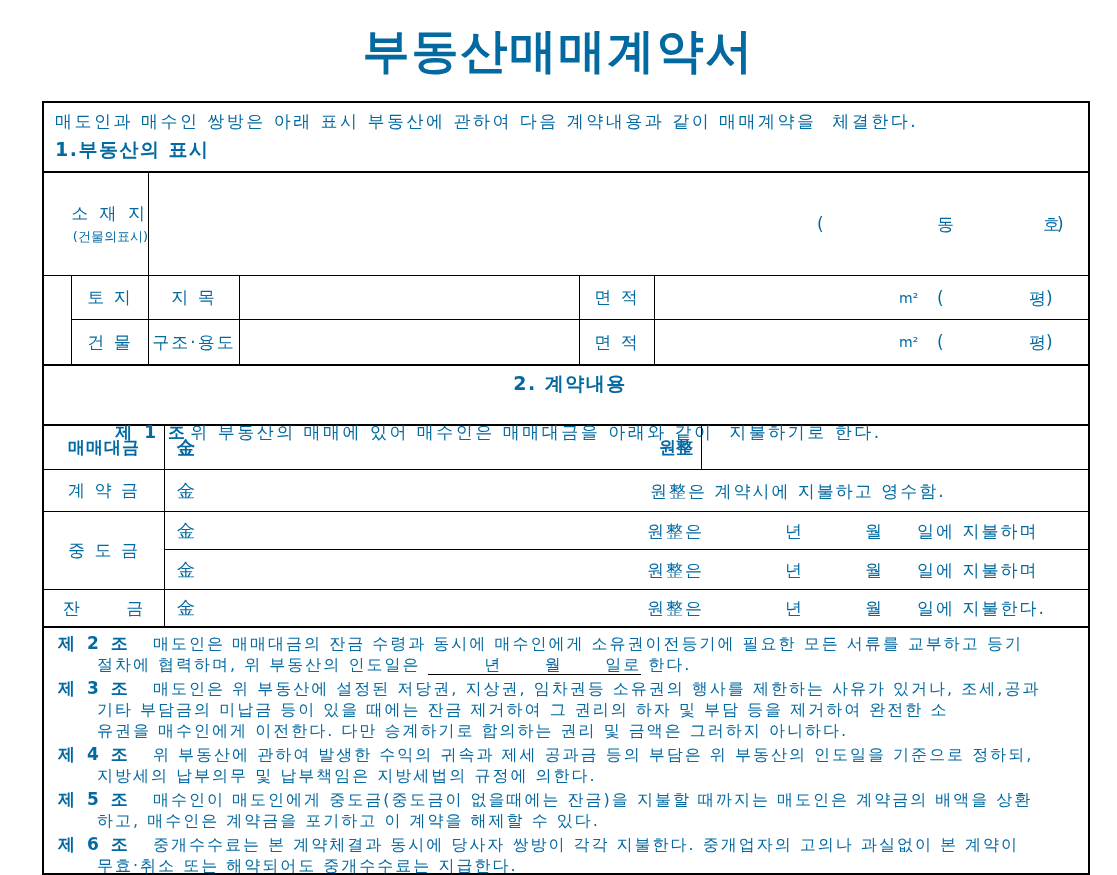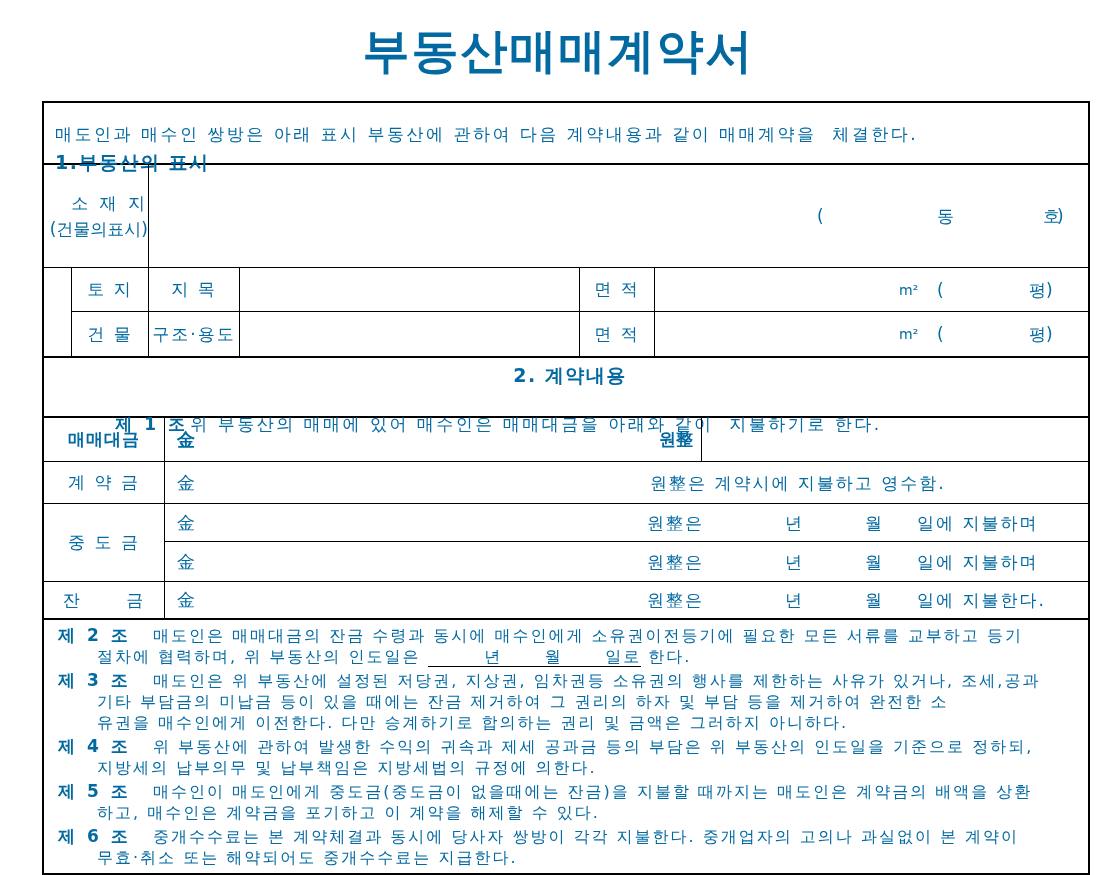--- a/index.html
+++ b/index.html
@@ -19,32 +19,32 @@
   }
   .main-box {
     position: absolute; left: 42px; top: 101px;
     width: 1048px; height: 774px;
     border: 2px solid #000;
     display: flex; flex-direction: column;
     overflow: hidden;
   }
 
   
-  .sec-intro { height: 49px; border-bottom: 2px solid #000; padding: 7px 0 0 11px; margin-top: 13px; }
+  .sec-intro { height: 70px; border-bottom: 2px solid #000; padding: 7px 0 0 11px; }
   .intro-line { font-size: 17px; letter-spacing: 2.5px; white-space: pre; }
   .intro-heading { font-size: 19px; font-weight: bold; letter-spacing: 1.5px; margin-top: 4px; white-space: pre; }
 
   
   .prop-r1 { height: 103px; border-bottom: 1px solid #000; display: flex; }
   .loc-label {
     width: 105px; border-right: 1px solid #000;
     display: flex; flex-direction: column; justify-content: center; align-items: flex-end; gap: 3px;
   }
   .loc-main { font-size: 17px; letter-spacing: 3px; white-space: pre; }
-  .loc-sub { font-size: 17px; letter-spacing: 0px; white-space: pre; }
+  .loc-sub { font-size: 13px; letter-spacing: 0px; white-space: pre; }
   .loc-value { flex: 1; position: relative; }
   .abs-mid { position: absolute; top: 50%; transform: translateY(-50%); font-size: 17px; white-space: pre; }
 
   .prop-group { height: 90px; border-bottom: 2px solid #000; display: flex; }
   .narrow-cell { width: 28px; border-right: 1px solid #000; }
   .prop-rows { flex: 1; display: flex; flex-direction: column; }
   .p-row { display: flex; }
   .p-row.first { height: 44px; border-bottom: 1px solid #000; }
   .p-row.second { flex: 1; }
   .cell-c { display: flex; align-items: center; justify-content: center; font-size: 17px; letter-spacing: 2px; white-space: pre; }

